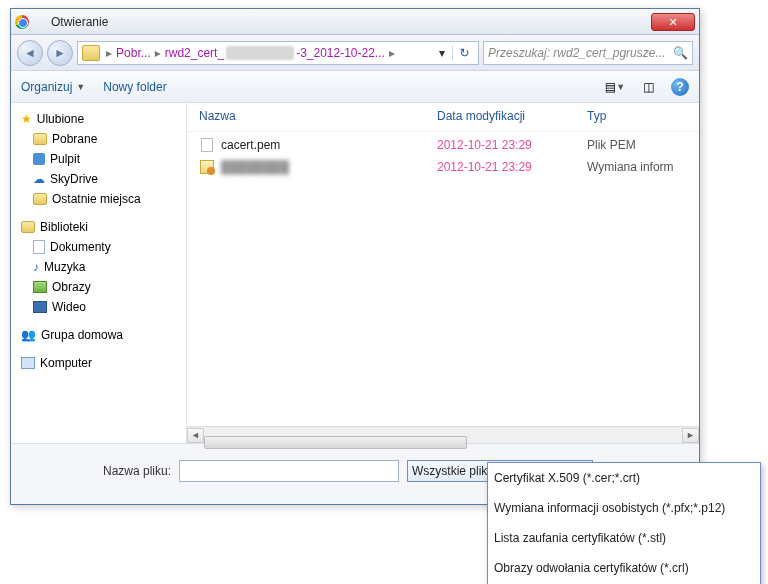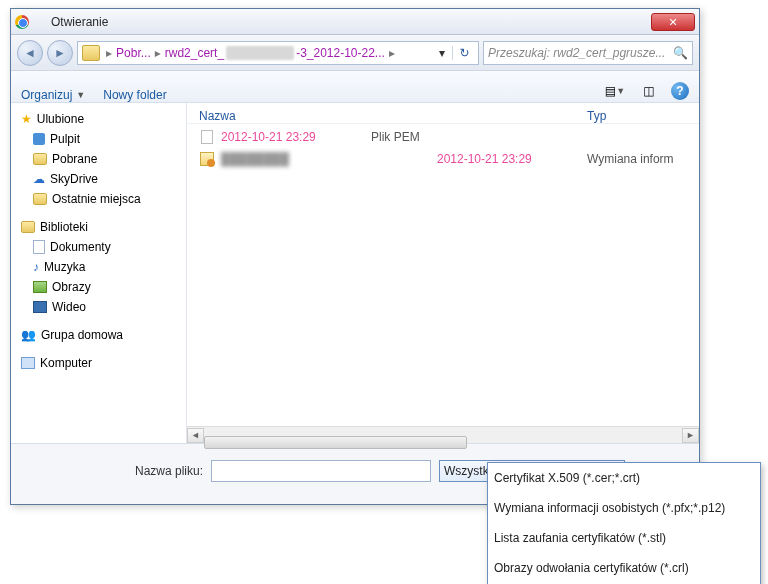--- a/index.html
+++ b/index.html
@@ -76,21 +76,21 @@
   .bc-dropdown { width:16px; text-align:center; color:#333; cursor:pointer; }
   .bc-refresh { width:24px; text-align:center; color:#2a5aa0; cursor:pointer; border-left:1px solid #cfd6e2; }
   .searchbox {
     width:210px; height:24px; background:#fff; border:1px solid #aebfd6;
     display:flex; align-items:center; padding:0 4px; color:#888; font-style:italic;
   }
   .searchbox .sicon { margin-left:auto; color:#5a7aa0; font-style:normal; cursor:pointer;}
   .toolbar {
     height:32px; border-bottom:1px solid #d7dfeb;
     background:linear-gradient(#f9fbfe,#ebf0f8);
-    display:flex; align-items:flex-end; padding:0 10px; gap:18px;
+    display:flex; align-items:center; padding:0 10px; gap:18px;
   }
   .tool-link { color:#1a5aa0; cursor:pointer; display:flex; align-items:center; gap:4px;}
   .tool-drop { font-size:9px; color:#555; }
   .tool-right { margin-left:auto; display:flex; align-items:center; gap:10px;}
   .icon-btn { width:24px; height:22px; border:1px solid transparent; display:flex; align-items:center; justify-content:center; cursor:pointer; border-radius:2px;}
   .help-icon { width:18px;height:18px;border-radius:50%;background:radial-gradient(circle at 30% 30%,#6fb7f0,#1e6fc0);color:#fff;line-height:18px;text-align:center;font-weight:bold;font-size:12px;}
   .body {
     display:flex; height:340px;
   }
   .sidebar {
@@ -105,21 +105,21 @@
   .blue-ico{width:12px;height:12px;background:#4a90d9;border-radius:2px;display:inline-block;}
   .cloud-ico{color:#2a6fc9;}
   .doc-ico{width:12px;height:14px;background:#fff;border:1px solid #9fb2cf;display:inline-block;position:relative;}
   .music-ico{color:#2a6fc9;}
   .img-ico{width:14px;height:12px;background:linear-gradient(#a6d785,#6fb23e);border:1px solid #4f8a24;display:inline-block;}
   .vid-ico{width:14px;height:12px;background:#3a6fb0;border:1px solid #274f82;display:inline-block;}
   .grp-ico{color:#3a7f3a;}
   .pc-ico{width:14px;height:12px;background:#cfe2f7;border:1px solid #6fa0d0;display:inline-block;}
   .filepane { flex:1; display:flex; flex-direction:column; }
   .columns {
-    display:flex; padding:6px 12px 0; color:#2458a0; border-bottom:1px solid #eef1f6;
+    display:flex; padding:6px 12px 8px; color:#2458a0; border-bottom:1px solid #eef1f6;
   }
   .col-name{ flex:1; }
   .col-date{ width:150px; }
   .col-type{ width:100px; }
   .filelist { flex:1; padding:2px 12px; overflow:hidden;}
   .filerow { display:flex; align-items:center; height:22px; cursor:pointer;}
   .file-ico { width:16px; height:16px; margin-right:6px; display:flex; align-items:center; justify-content:center;}
   .page-ico{width:12px;height:14px;background:#fff;border:1px solid #bbb;display:inline-block;position:relative;}
   .cert-ico{width:14px;height:14px;background:linear-gradient(#fff3c2,#f3d477);border:1px solid #c9a93f;display:inline-block;position:relative;}
   .cert-ico::after{content:"";position:absolute;right:-2px;bottom:-2px;width:8px;height:8px;background:#e08f2c;border-radius:50%;}
@@ -130,21 +130,21 @@
   .scrollbar-h {
     height:17px; background:#f0f0f0; border-top:1px solid #ddd; display:flex; align-items:center;
   }
   .sb-arrow{ width:17px; height:15px; background:linear-gradient(#f8f8f8,#e4e4e4); border:1px solid #ccc; text-align:center; line-height:13px; color:#666; font-size:9px; cursor:pointer;}
   .sb-track{ flex:1; position:relative; }
   .sb-thumb{ position:absolute; left:0; top:1px; height:13px; width:55%; background:linear-gradient(#f2f2f2,#d8d8d8); border:1px solid #bbb; border-radius:2px;}
   .bottombar {
     padding:16px 14px 22px; display:flex; align-items:center; gap:8px;
     background:#f4f6fa; border-top:1px solid #d7dfeb;
   }
-  .bottombar label{ color:#333; margin-left:110px;}
+  .bottombar label{ color:#333; margin-left:78px;}
   .fn-input{ width:220px; height:22px; border:1px solid #9fb2cf; background:#fff; padding:2px 4px;}
   .type-combo{
     width:186px; height:22px; border:1px solid #6a8fc0; background:linear-gradient(#f4f8ff,#e2edfb);
     display:flex; align-items:center; padding:0 4px; cursor:pointer; color:#222;
   }
   .type-combo .arrow{ margin-left:auto; font-size:9px; color:#333;}
   
   .dropdown {
     position:absolute;
     left:487px; top:462px;
@@ -211,26 +211,26 @@
   </div>
 
   <div class="body">
     <div class="sidebar tree">
       <ul>
         <li class="group">
             <span class="star">★</span>
             <span>Ulubione</span>
           </li>
         <li>
+            <span class="folder-ico"></span>
+            <span>Pobrane</span>
+          </li>
+        <li>
             <span class="blue-ico"></span>
             <span>Pulpit</span>
-          </li>
-        <li>
-            <span class="folder-ico"></span>
-            <span>Pobrane</span>
           </li>
         <li>
             <span class="cloud-ico">☁</span>
             <span>SkyDrive</span>
           </li>
         <li>
             <span class="folder-ico"></span>
             <span>Ostatnie miejsca</span>
           </li>
 
@@ -263,27 +263,29 @@
         <li class="group">
             <span class="pc-ico"></span>
             <span>Komputer</span>
           </li>
       </ul>
     </div>
 
     <div class="filepane">
       <div class="columns">
         <span class="col-name">Nazwa</span>
+        <span class="col-date">Data modyfikacji</span>
         <span class="col-type">Typ</span>
       </div>
       <div class="filelist">
         <div class="filerow">
           <span class="file-ico">
               <span class="page-ico"></span>
             </span>
+          <span class="fname">cacert.pem</span>
           <span class="fdate">2012-10-21 23:29</span>
           <span class="ftype">Plik PEM</span>
         </div>
         <div class="filerow">
           <span class="file-ico">
               <span class="cert-ico"></span>
             </span>
           <span class="fname blur">████████</span>
           <span class="fdate">2012-10-21 23:29</span>
           <span class="ftype">Wymiana inform</span>

